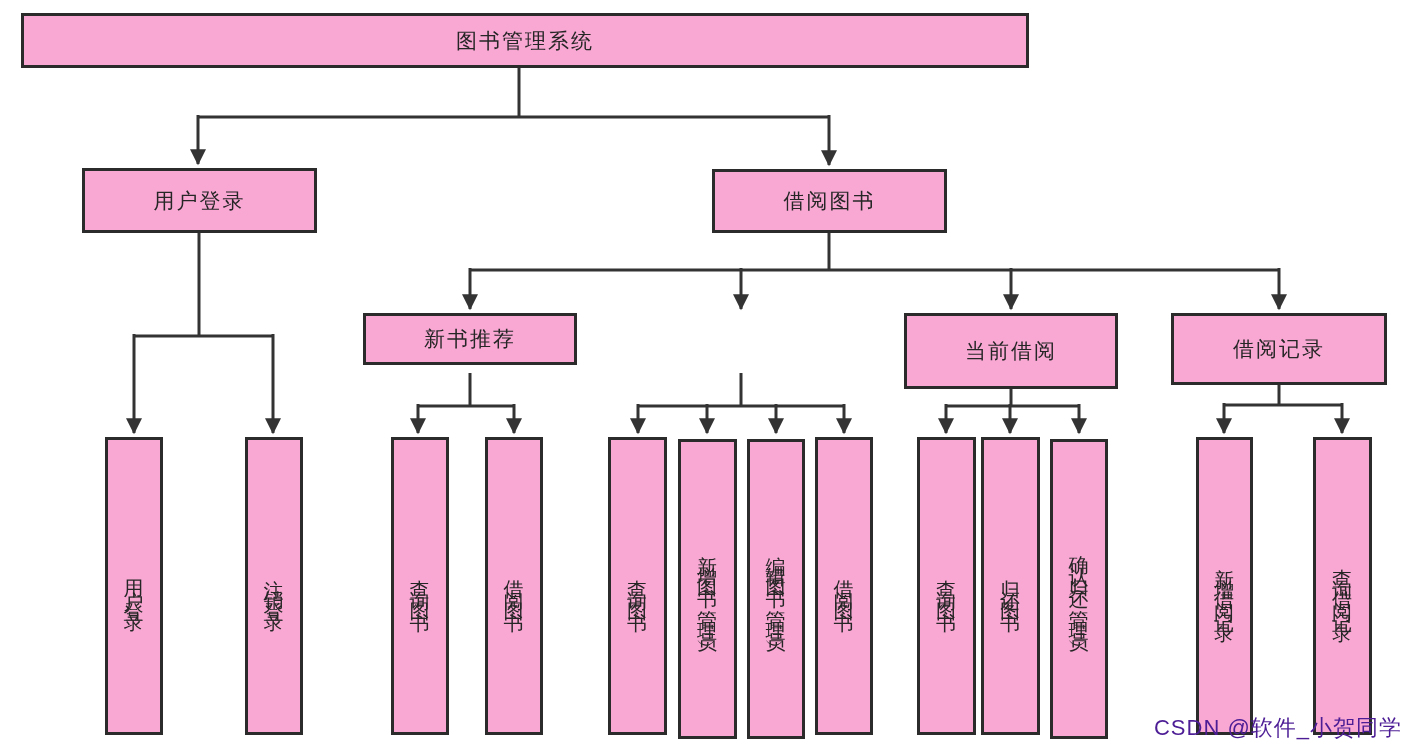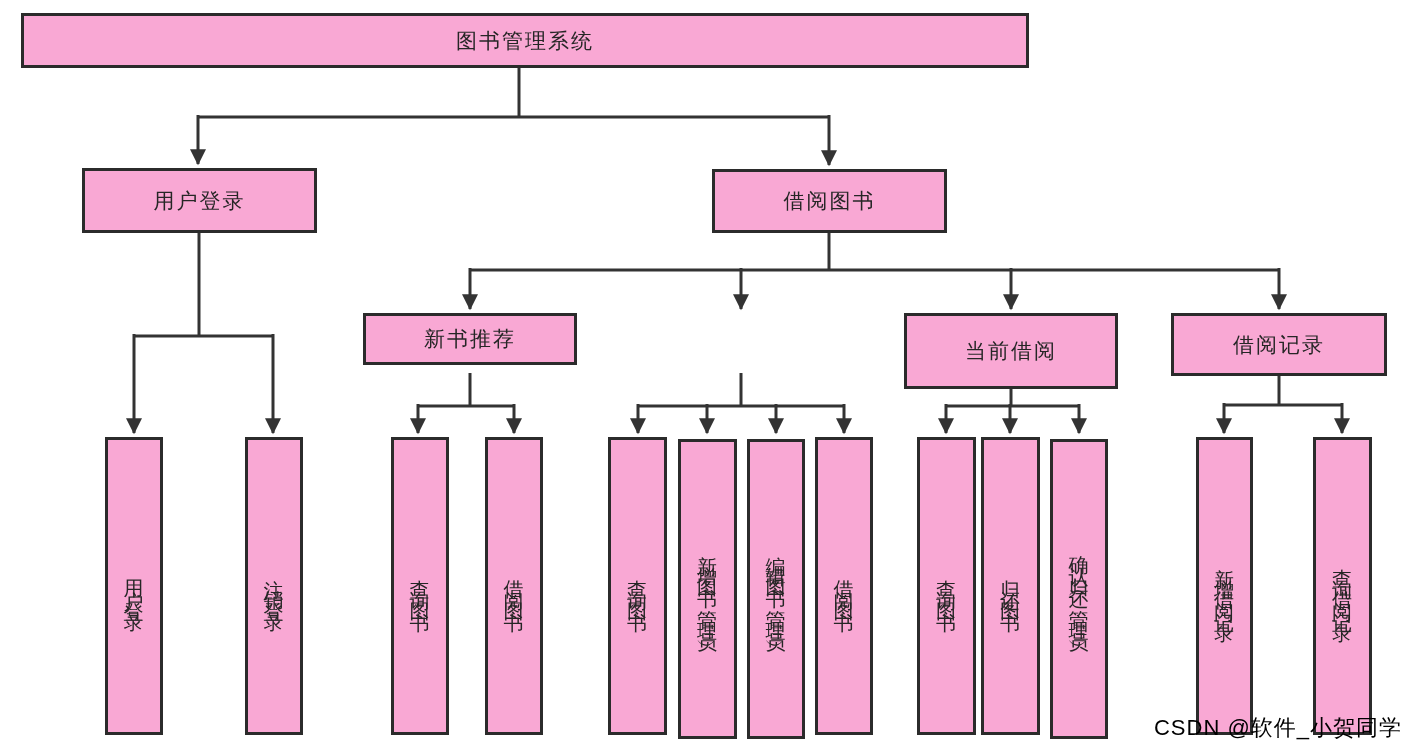--- a/index.html
+++ b/index.html
@@ -25,21 +25,21 @@
     writing-mode:vertical-rl;
     font-size:20px;
     letter-spacing:11px;
     line-height:1;
   }
   .watermark {
     position:absolute;
     right:3px; bottom:4px;
     font-size:22px;
     letter-spacing:1px;
-    color:#000000;
+    color:#4c1d95;
     z-index:3;
     white-space:nowrap;
   }
 </style>
 </head>
 <body>
 
 <div class="canvas">
 
   <svg class="wires" width="1405" height="747">
@@ -102,21 +102,21 @@
   <div class="node h" style="left:712px; top:169px; width:235px; height:64px;">
     <span>借阅图书</span>
   </div>
 
   <div class="node h" style="left:363px; top:313px; width:214px; height:52px;">
     <span>新书推荐</span>
   </div>
   <div class="node h" style="left:904px; top:313px; width:214px; height:76px;">
     <span>当前借阅</span>
   </div>
-  <div class="node h" style="left:1171px; top:313px; width:216px; height:63px;">
+  <div class="node h" style="left:1171px; top:313px; width:216px; height:72px;">
     <span>借阅记录</span>
   </div>
 
   <div class="node v" style="left:105px; top:437px; width:58px; height:298px;">
     <span>用户登录</span>
   </div>
   <div class="node v" style="left:245px; top:437px; width:58px; height:298px;">
     <span>注销登录</span>
   </div>
 

